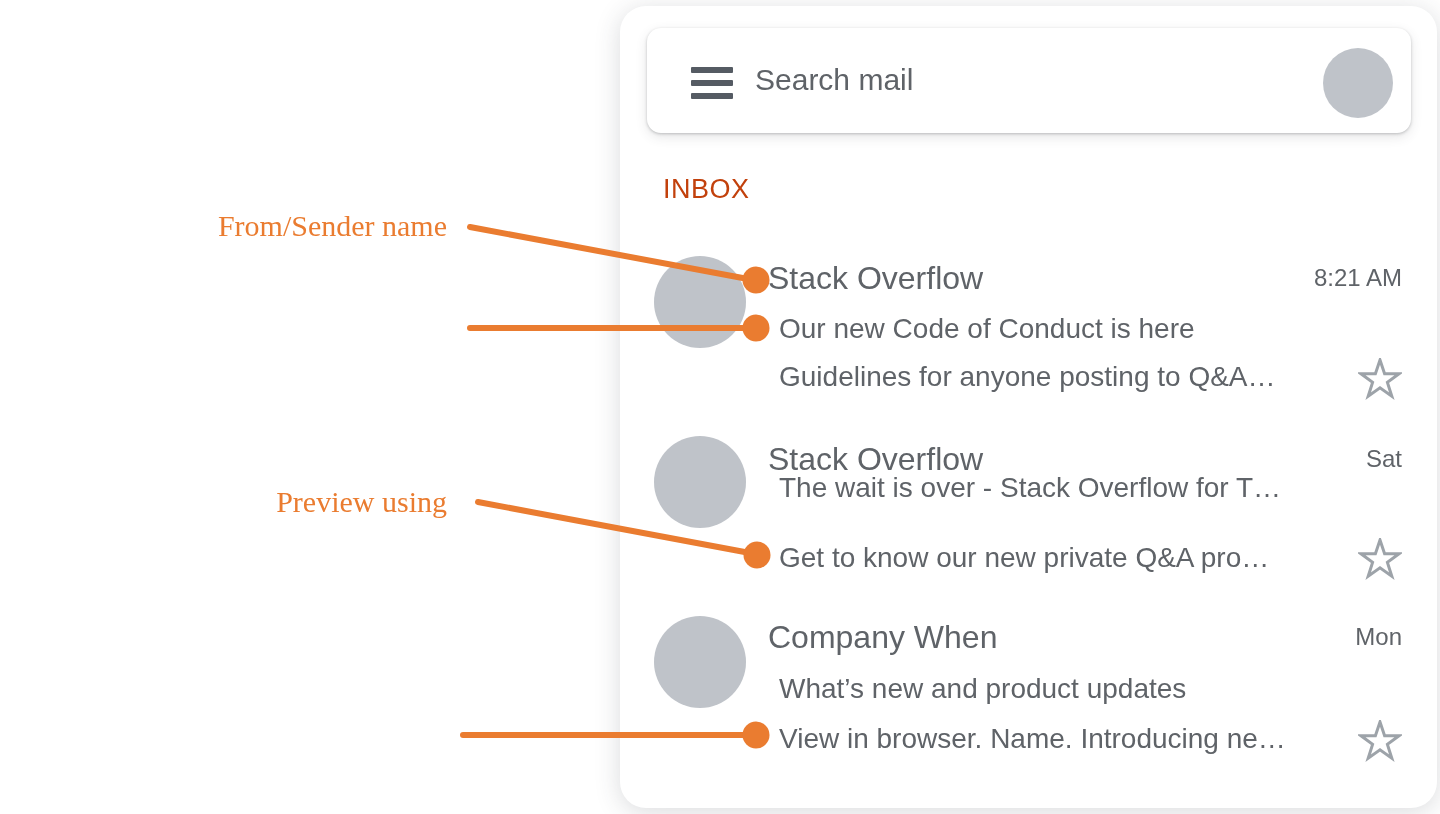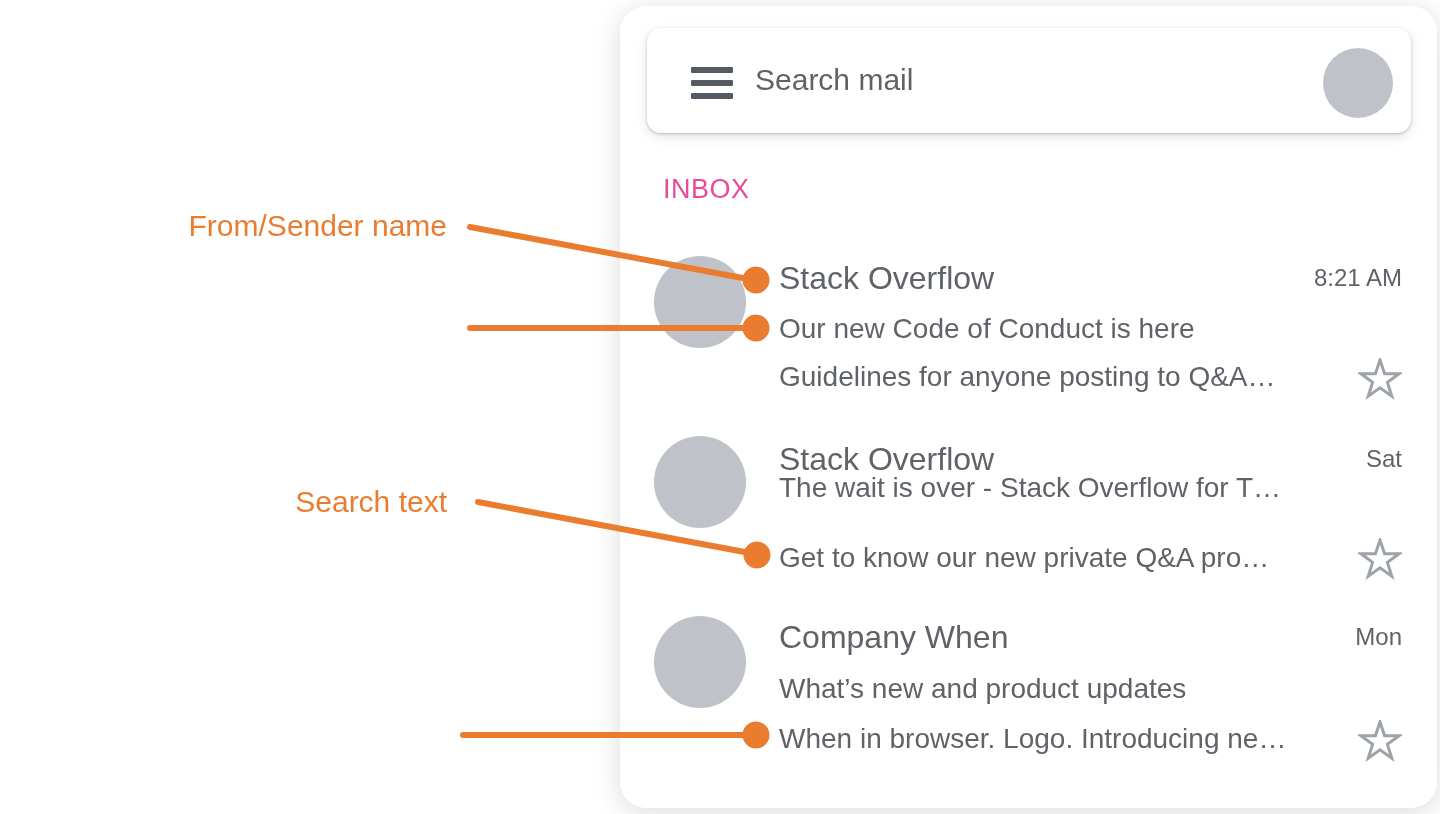--- a/index.html
+++ b/index.html
@@ -58,32 +58,32 @@
     width: 70px; height: 70px;
     border-radius: 50%;
     background: #BFC3C9;
     cursor: pointer;
   }
   .inbox-label {
     position: absolute;
     left: 43px; top: 166px;
     font-size: 27px; line-height: 34px;
     letter-spacing: 0.5px;
-    color: #ec4899;
+    color: #c2410c;
   }
 
   
   .avatar {
     position: absolute; left: 34px;
     width: 92px; height: 92px;
     border-radius: 50%;
     background: #BFC3C9;
   }
   .sender {
-    position: absolute; left: 159px;
+    position: absolute; left: 148px;
     font-size: 32px; line-height: 38px;
     color: #5F6368; white-space: nowrap;
   }
   .time {
     position: absolute; right: 35px;
     font-size: 24px; line-height: 28px;
     color: #5F6368; text-align: center; white-space: nowrap;
   }
   .subject, .preview {
     position: absolute; left: 159px;
@@ -95,21 +95,21 @@
     position: absolute; left: 738px;
     width: 44px; height: 44px;
     cursor: pointer;
   }
 
   
   .anno-label {
     position: absolute;
     left: 0; width: 447px;
     text-align: right;
-    font-family: Liberation Sans, sans-serif;
+    font-family: Liberation Serif, serif;
     font-size: 30px; line-height: 36px;
     color: #EA7C30;
     white-space: nowrap;
   }
   .anno-note {
     position: absolute;
     left: 2px; top: 610px;
     width: 448px;
     font-family: "DejaVu Sans Mono", monospace;
     font-size: 30px; line-height: 35px;
@@ -161,29 +161,29 @@
       <svg class="star" style="top:532px" viewBox="0 0 44 44">
         <polygon points="22,2 26.6,15.7 41,15.8 29.4,24.4 33.8,38.2 22,29.8 10.2,38.2 14.6,24.4 3,15.8 17.4,15.7" fill="none" stroke="#9DA3A9" stroke-width="3" stroke-linejoin="miter"></polygon>
       </svg>
     </div>
 
     <div>
       <div class="avatar" style="top:610px"></div>
       <div class="sender" style="top:612px">Company When</div>
       <div class="time" style="top:617px">Mon</div>
       <div class="subject" style="top:666px">What’s new and product updates</div>
-      <div class="preview" style="top:716px">When in browser. Logo. Introducing ne…</div>
+      <div class="preview" style="top:716px">View in browser. Name. Introducing ne…</div>
       <svg class="star" style="top:714px" viewBox="0 0 44 44">
         <polygon points="22,2 26.6,15.7 41,15.8 29.4,24.4 33.8,38.2 22,29.8 10.2,38.2 14.6,24.4 3,15.8 17.4,15.7" fill="none" stroke="#9DA3A9" stroke-width="3" stroke-linejoin="miter"></polygon>
       </svg>
     </div>
   </div>
 
   <div class="anno-label" style="top:208px">From/Sender name</div>
-  <div class="anno-label" style="top:484px">Search text</div>
+  <div class="anno-label" style="top:484px">Preview using</div>
 
   <svg class="callout-overlay" viewBox="0 0 1440 814">
     <g stroke="#EA7C30" stroke-width="6" stroke-linecap="round">
       <line x1="470" y1="227" x2="748" y2="279"></line>
       <line x1="470" y1="328" x2="746" y2="328"></line>
       <line x1="478" y1="502" x2="750" y2="553"></line>
       <line x1="463" y1="735" x2="746" y2="735"></line>
     </g>
     <g fill="#EA7C30">
       <circle cx="756" cy="280" r="13.5"></circle>

